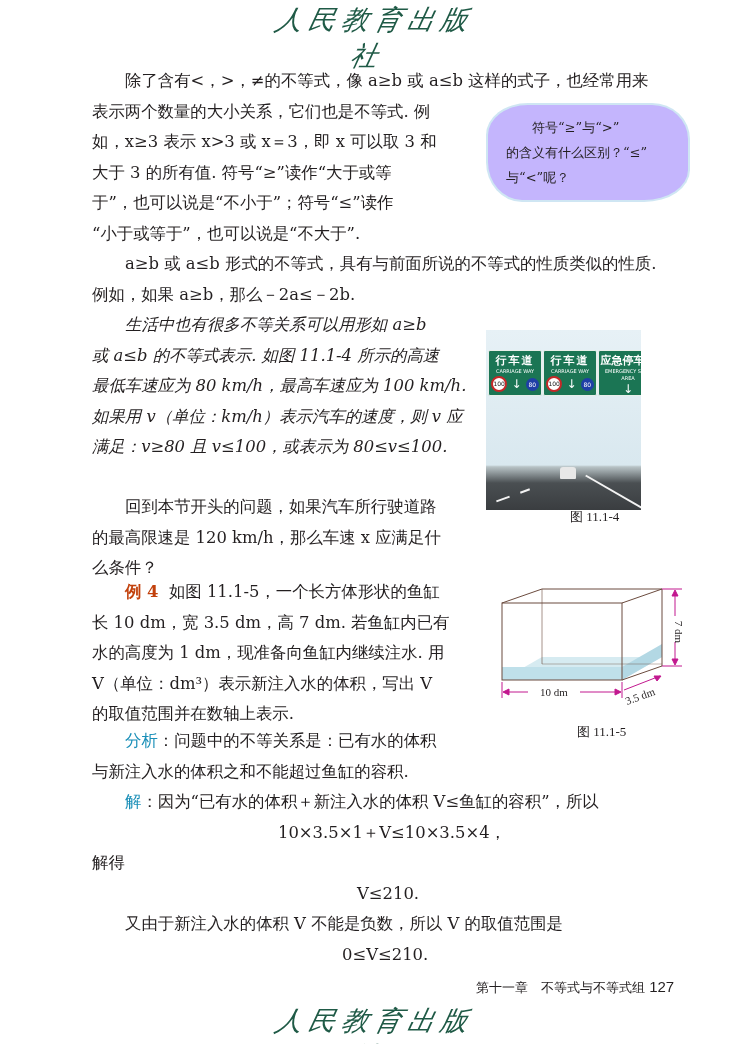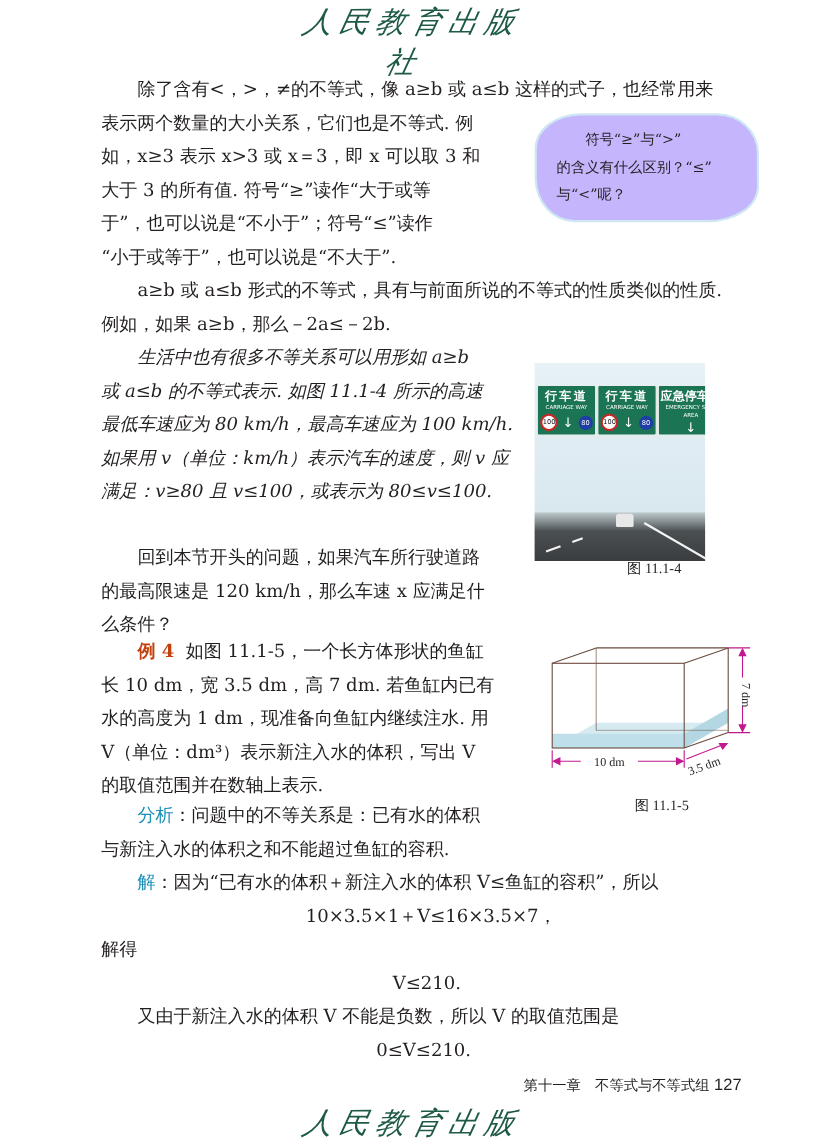--- a/index.html
+++ b/index.html
@@ -168,21 +168,21 @@
 </svg>
 <div class="caption" style="left:577px; top:723px;">图 11.1-5</div>
 
 <div class="para" style="left:92px; top:726px; width:380px;">
   <span class="line indent"><span class="accent2">分析</span><span>：问题中的不等关系是：已有水的体积</span></span>
   <span class="line">与新注入水的体积之和不能超过鱼缸的容积.</span>
 </div>
 
 <div class="para" style="left:92px; top:787px; width:600px;">
   <span class="line indent"><span class="accent2">解</span><span>：因为“已有水的体积＋新注入水的体积 V≤鱼缸的容积”，所以</span></span>
-  <span class="line" style="padding-left:186px;">10×3.5×1＋V≤16×3.5×7，</span>
+  <span class="line" style="padding-left:186px;">10×3.5×1＋V≤10×3.5×4，</span>
   <span class="line">解得</span>
   <span class="line" style="padding-left:265px;">V≤210.</span>
   <span class="line indent">又由于新注入水的体积 V 不能是负数，所以 V 的取值范围是</span>
   <span class="line" style="padding-left:250px;">0≤V≤210.</span>
 </div>
 
 <div class="footer-chapter">
   <span>第十一章　不等式与不等式组</span>
   <span class="pg">127</span>
 </div>

